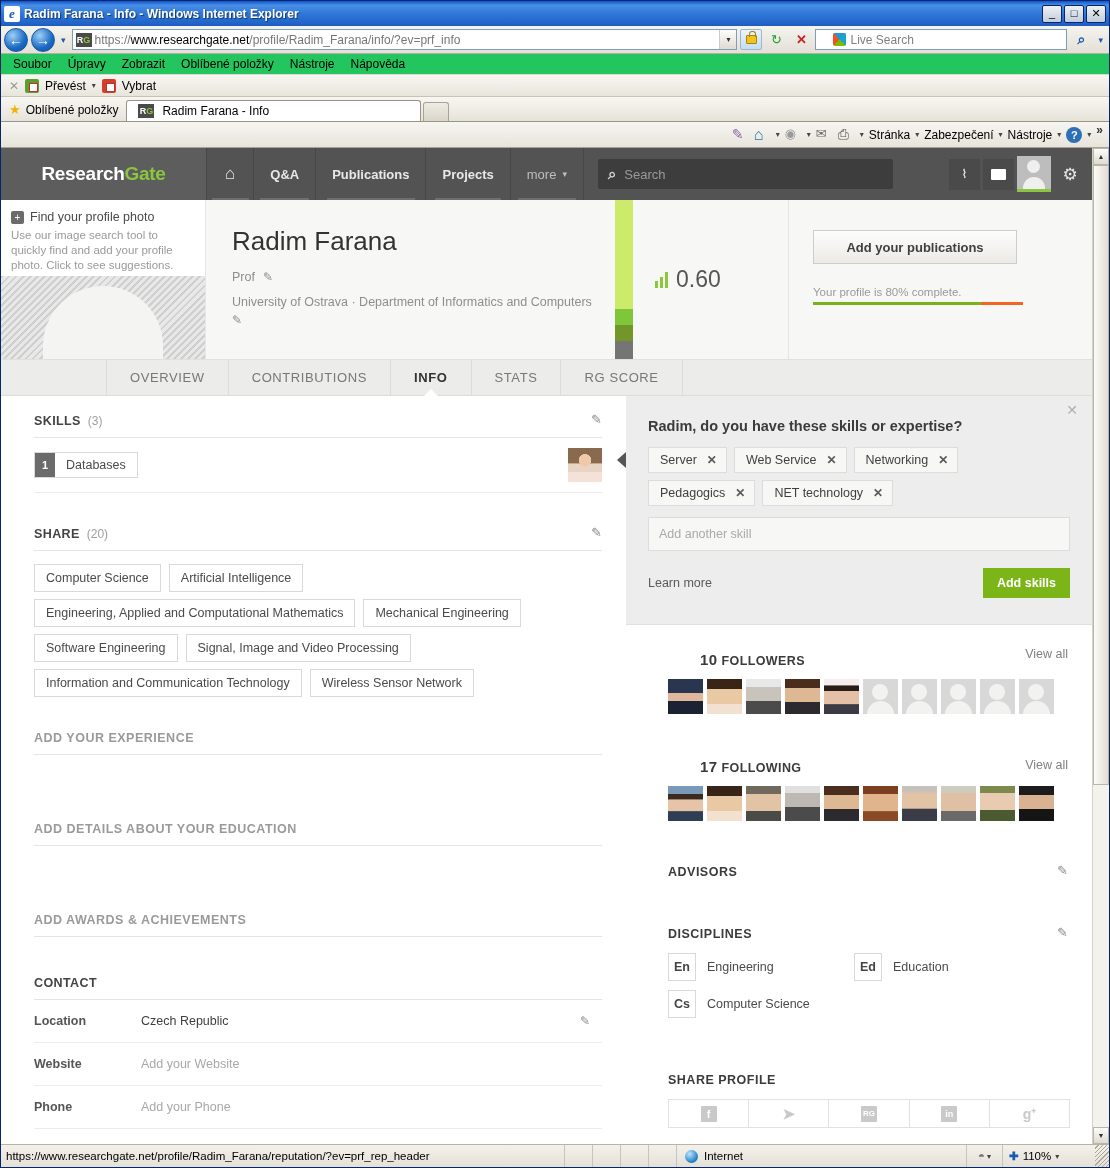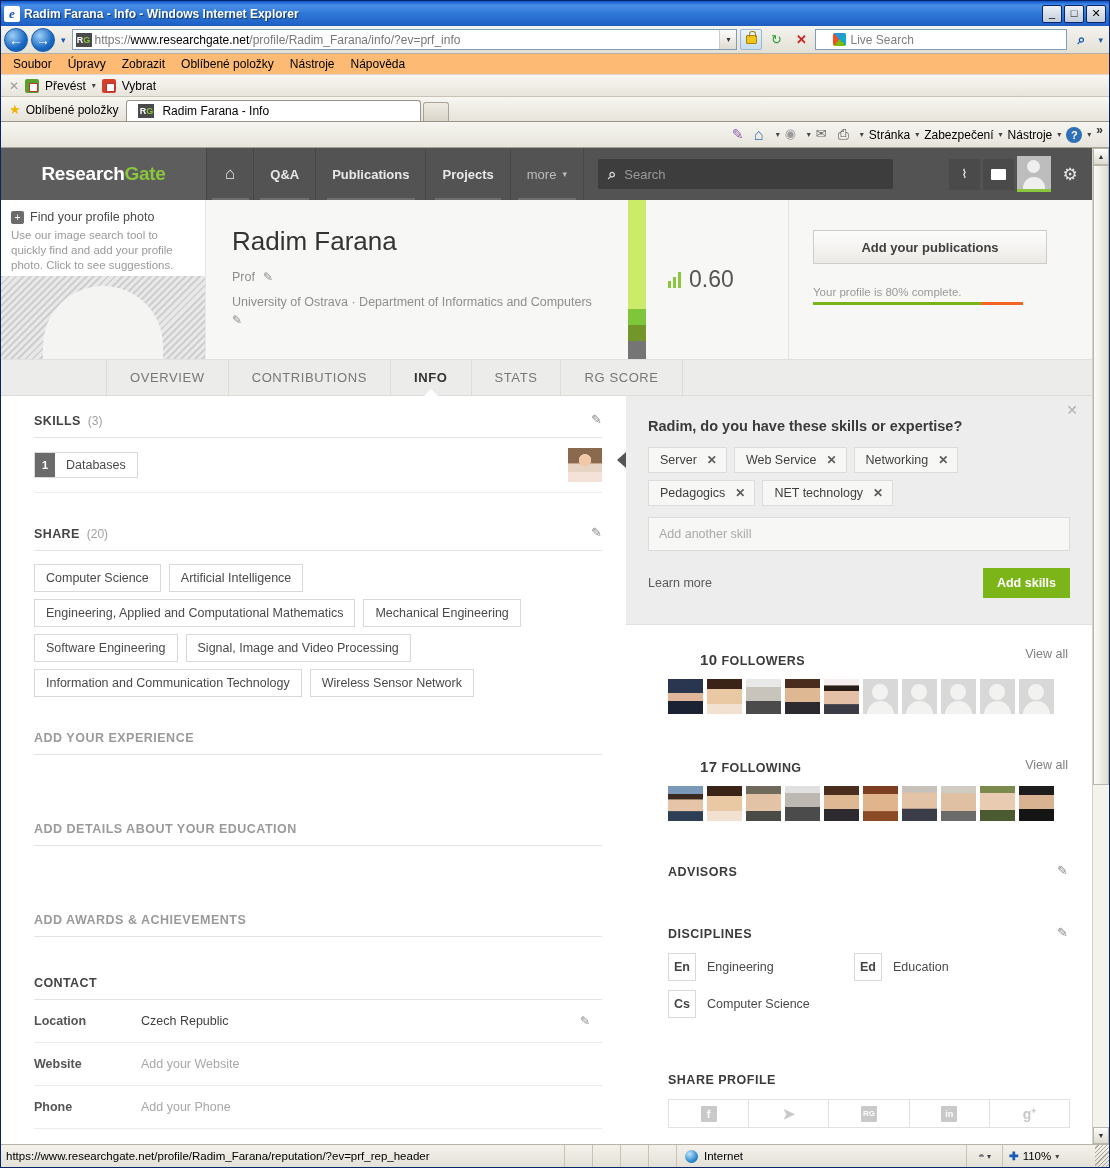--- a/index.html
+++ b/index.html
@@ -60,21 +60,21 @@
   .lock-ico { width:11px;height:9px;background:#f0c419;border:1px solid #a8860b;border-radius:1px;position:relative;}
   .lock-ico:before{content:"";position:absolute;left:2px;top:-5px;width:5px;height:5px;border:1.5px solid #a8860b;border-bottom:0;border-radius:3px 3px 0 0;}
   .search-box { width:252px;height:21px;background:#fff;border:1px solid #7d9db9;display:flex;align-items:center;gap:4px;padding-left:17px;}
   .ms-logo { width:13px;height:13px;background:
       linear-gradient(135deg,#f25022 0 50%,#7fba00 50% 100%); border-radius:2px; position:relative;}
   .ms-logo:after{content:"";position:absolute;inset:0;background:linear-gradient(45deg,transparent 50%, #00a4ef 50%);opacity:.85;border-radius:2px;}
   .search-ph { color:#808080; font-size:12px; }
   .mag { color:#1a5ab5; font-weight:bold; font-size:14px; }
 
   .menubar { height:21px;flex:0 0 21px;display:flex;align-items:center;gap:16px;padding-left:12px;
-    background:#fdba74; font-size:12px; color:#000; border-bottom:1px solid #ddd9ce;}
+    background:#22c55e; font-size:12px; color:#000; border-bottom:1px solid #ddd9ce;}
 
   .cmdbar { height:22px;flex:0 0 22px;display:flex;align-items:center;gap:6px;padding-left:8px;
     background:linear-gradient(180deg,#f7f6f1,#e8e5dc); font-size:12px; border-bottom:1px solid #c8c3b6;}
   .cmd-x { color:#999; font-size:12px; }
   .pdf-ico { width:14px;height:14px;background:#d43f2a;border-radius:2px;position:relative;}
   .pdf-ico.g { background:#5aa02c;}
   .pdf-ico:after{content:"";position:absolute;right:1px;bottom:1px;width:7px;height:7px;background:#fff;border:1px solid #b33;}
 
   .favbar { height:25px;flex:0 0 25px;display:flex;align-items:flex-end;
     background:linear-gradient(180deg,#f7f6f1,#e6e3da); border-bottom:1px solid #9a9488; }
@@ -148,27 +148,27 @@
     content:""; position:absolute; left:50%; transform:translateX(-50%); top:10px;
     width:120px; height:200px; background:#f4f4f2; border-radius:60px 60px 0 0;
   }
   .info-col { flex:1; padding:26px 0 0 26px; position:relative;}
   .prof-name { font-size:26px; color:#333; font-weight:normal; }
   .prof-title { font-size:12.5px; color:#8e8e8e; margin-top:13px; display:flex; align-items:center; gap:8px;}
   .prof-affil { font-size:12.5px; color:#8e8e8e; margin-top:11px; }
   .pencil { color:#8a8a8a; font-size:12px; }
   .gauge { width:18px; background:#f7f7f5; display:flex; flex-direction:column; }
   .g1{flex:1;background:#cdeb6b;} .g2{height:16px;background:#7fc63b;} .g3{height:16px;background:#72962a;} .g4{height:18px;background:#757575;}
-  .score-col { width:143px; display:flex; align-items:center; padding-left:22px; border-right:1px solid #e4e4e1;}
+  .score-col { width:156px; display:flex; align-items:center; padding-left:22px; border-right:1px solid #e4e4e1;}
   .score-bars { display:inline-flex; align-items:flex-end; gap:2px; margin-right:8px; }
   .score-bars i { display:block; width:3px; background:#8cc63f; }
   .score-bars i:nth-child(1){height:7px;} .score-bars i:nth-child(2){height:11px;} .score-bars i:nth-child(3){height:16px;}
   .score-val { font-size:23px; color:#555; }
   .cta-col { flex:0 0 303px; padding:30px 22px 0 24px; }
-  .btn-pubs { width:234px; height:34px; background:linear-gradient(180deg,#fdfdfd,#eceae5);
+  .btn-pubs { width:204px; height:34px; background:linear-gradient(180deg,#fdfdfd,#eceae5);
     border:1px solid #cfcdc7; font-size:13px; font-weight:bold; color:#3f3f3f; display:flex;
     align-items:center; justify-content:center; }
   .complete-txt { font-size:11.5px; color:#9a9a9a; margin-top:22px;}
   .complete-bar { height:3px; margin-top:4px; width:210px; background:#f26522; }
   .complete-bar i { display:block; height:3px; width:80%; background:#7ab317; }
 
   
   .tabs-row { height:36px; background:#ececea; display:flex; align-items:stretch; padding-left:105px;
     border-bottom:1px solid #dcdcd8; }
   .ptab { display:flex;align-items:center;padding:0 23px;font-size:13px;color:#777;letter-spacing:.6px;

